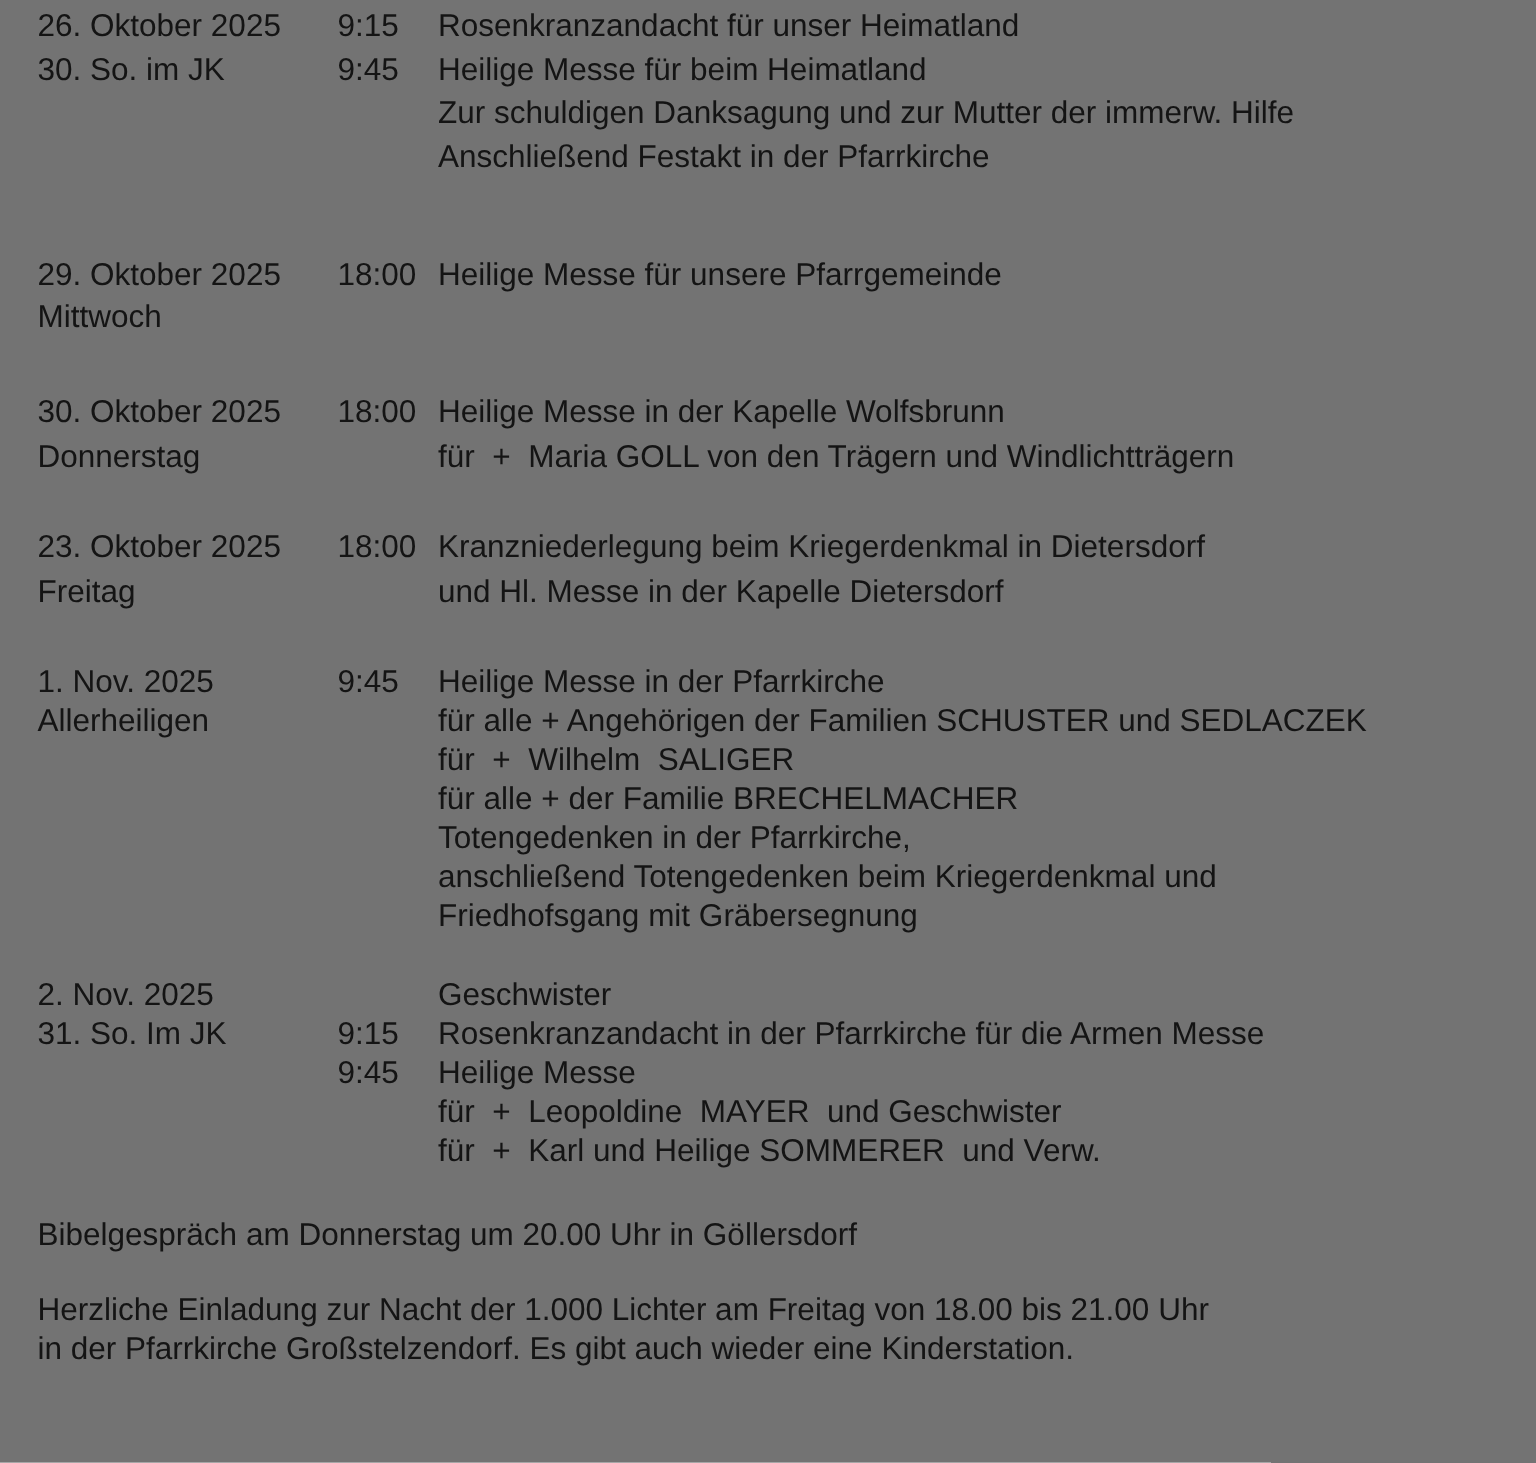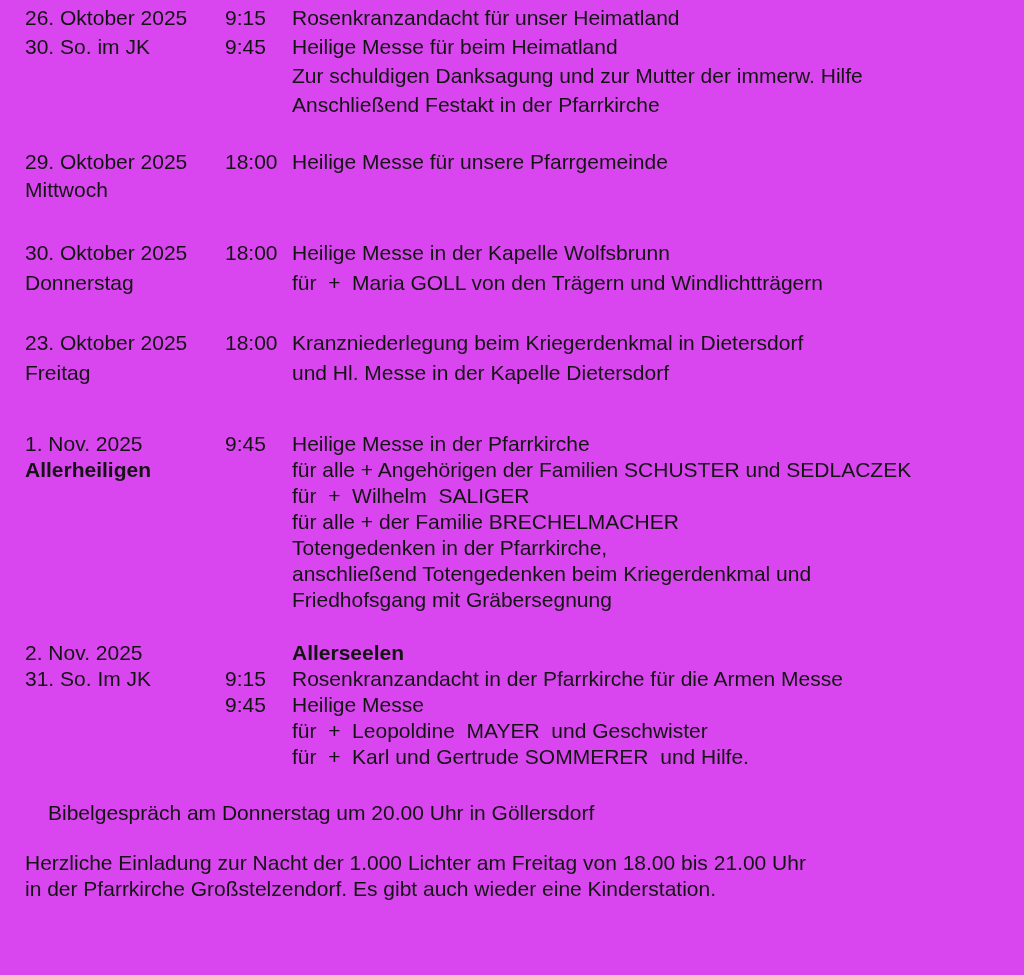--- a/index.html
+++ b/index.html
@@ -3,42 +3,42 @@
 <meta charset="utf-8">
 <style>
   * { margin: 0; padding: 0; box-sizing: border-box; }
   html, body {
     width: 1024px; height: 975px;
     background: #ffffff;
     overflow: hidden;
   }
   .page {
     width: 1024px; height: 975px;
-    background: #d946ef;
+    background: #737373;
     color: #141414;
     font-family: "Liberation Sans", sans-serif;
     font-size: 21px;
     padding: 3px 14px 0 25px;
   }
   .row {
     display: grid;
     grid-template-columns: 200px 57px 1fr;
   }
   .cell { white-space: pre-wrap; }
   .time { text-align: left; }
   .text { padding-left: 10px; }
-  .bold { font-weight: bold; }
+  .bold { font-weight: normal; }
   
   .e1 { margin-top: 0;    line-height: 29px; }
-  .e2 { margin-top: 29px; line-height: 28px; }
+  .e2 { margin-top: 51px; line-height: 28px; }
   .e3 { margin-top: 34px; line-height: 30px; }
   .e4 { margin-top: 30px; line-height: 30px; }
-  .e5 { margin-top: 43px; line-height: 26px; }
+  .e5 { margin-top: 32px; line-height: 26px; }
   .e6 { margin-top: 27px; line-height: 26px; }
-  .n1 { margin-top: 30px; line-height: 26px; margin-left: 23px; }
+  .n1 { margin-top: 30px; line-height: 26px; }
   .n2 { margin-top: 24px; line-height: 26px; }
 </style>
 </head>
 <body>
 
 <div class="page">
 
   <div class="entry e1">
     <div class="row">
       <div class="cell date">26. Oktober 2025</div>
@@ -136,41 +136,41 @@
       <div class="cell date"></div>
       <div class="cell time"></div>
       <div class="cell text">Friedhofsgang mit Gräbersegnung</div>
     </div>
   </div>
 
   <div class="entry e6">
     <div class="row">
       <div class="cell date">2. Nov. 2025</div>
       <div class="cell time"></div>
-      <div class="cell text bold">Allerseelen</div>
+      <div class="cell text bold">Geschwister</div>
     </div>
     <div class="row">
       <div class="cell date">31. So. Im JK</div>
       <div class="cell time">9:15</div>
       <div class="cell text">Rosenkranzandacht in der Pfarrkirche für die Armen Messe</div>
     </div>
     <div class="row">
       <div class="cell date"></div>
       <div class="cell time">9:45</div>
       <div class="cell text">Heilige Messe</div>
     </div>
     <div class="row">
       <div class="cell date"></div>
       <div class="cell time"></div>
       <div class="cell text">für  +  Leopoldine  MAYER  und Geschwister</div>
     </div>
     <div class="row">
       <div class="cell date"></div>
       <div class="cell time"></div>
-      <div class="cell text">für  +  Karl und Gertrude SOMMERER  und Hilfe.</div>
+      <div class="cell text">für  +  Karl und Heilige SOMMERER  und Verw.</div>
     </div>
   </div>
 
   <div class="n1">Bibelgespräch am Donnerstag um 20.00 Uhr in Göllersdorf</div>
 
   <div class="n2">
     <div>Herzliche Einladung zur Nacht der 1.000 Lichter am Freitag von 18.00 bis 21.00 Uhr</div>
     <div>in der Pfarrkirche Großstelzendorf. Es gibt auch wieder eine Kinderstation.</div>
   </div>
 

